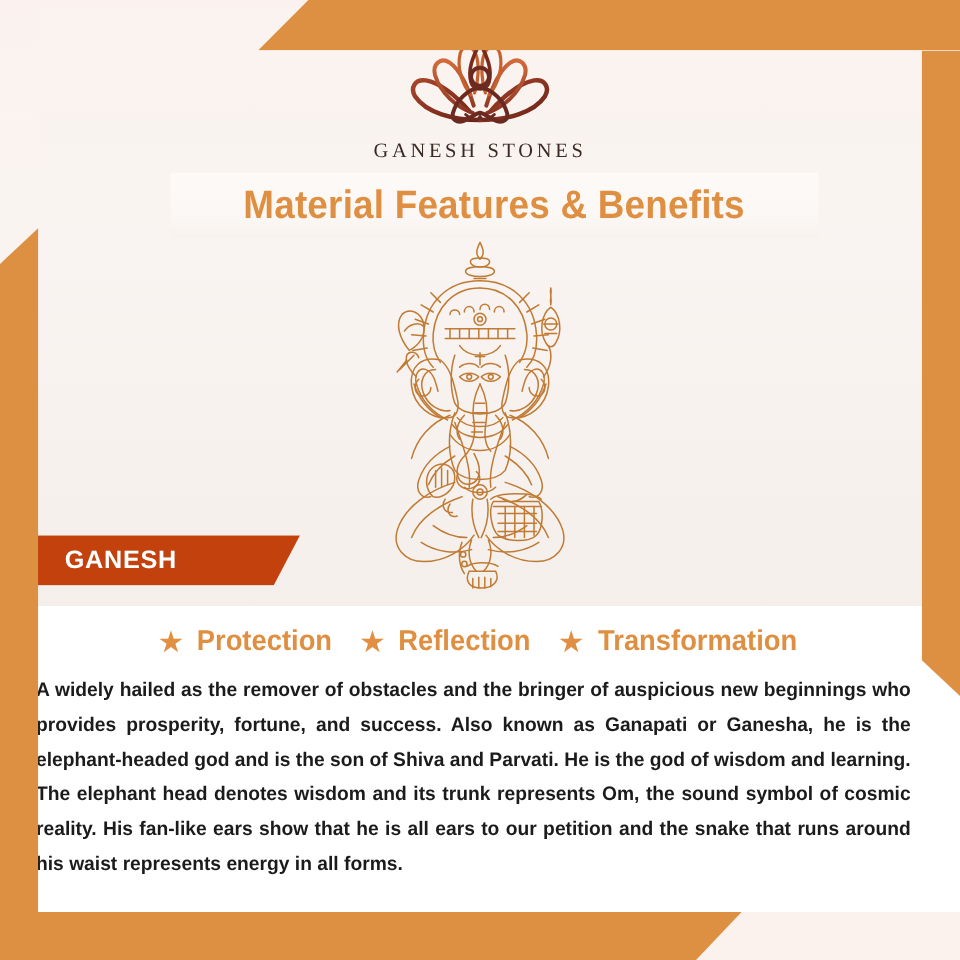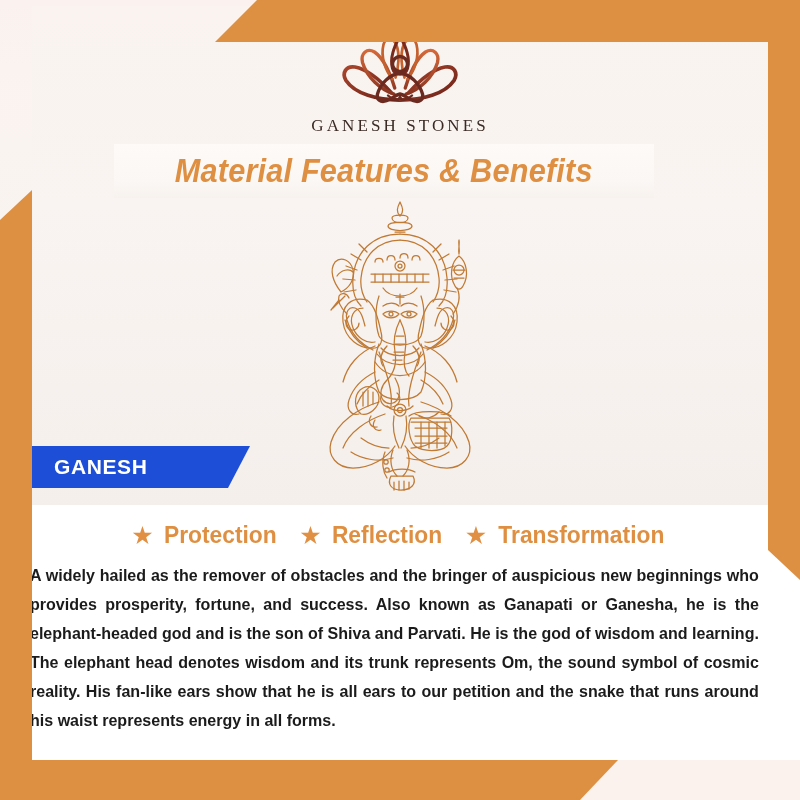--- a/index.html
+++ b/index.html
@@ -53,44 +53,43 @@
   .brand-mark { width:150px; height:88px; display:block; }
   .brand-name {
     margin-top:6px;
     font-family:"Liberation Serif", serif;
     font-size:17px; letter-spacing:3.1px; font-weight:400;
     color:#3a2a23;
   }
 
   
   .title-wrap {
-    position:absolute; left:114px; width:540px; top:144px; height:54px;
+    position:absolute; left:142px; width:540px; top:144px; height:54px;
     background:linear-gradient(180deg,#fdfaf8 0%,#fbf7f4 70%,#f7f2ee 100%);
     display:flex; align-items:center; justify-content:center;
     z-index:3;
-    font-style:italic;
   }
   .title {
     font-size:33px; font-weight:bold; color:#df8f41;
     letter-spacing:.2px;
     transform:scaleX(.93);
     white-space:nowrap;
   }
 
   
   .deity {
     position:absolute; left:50%; transform:translateX(-50%);
     top:196px; width:250px; height:300px; z-index:2;
   }
   .deity svg { width:100%; height:100%; display:block; }
 
   
   .ribbon {
     position:absolute; left:0; top:446px; width:250px; height:42px;
-    background:#1d4ed8;
+    background:#c2410c;
     clip-path: polygon(0 0, 100% 0, calc(100% - 22px) 100%, 0 100%);
     display:flex; align-items:center;
     z-index:5;
   }
   .ribbon-label {
     margin-left:54px;
     color:#ffffff; font-size:21px; font-weight:bold; letter-spacing:.6px;
   }
 
   

